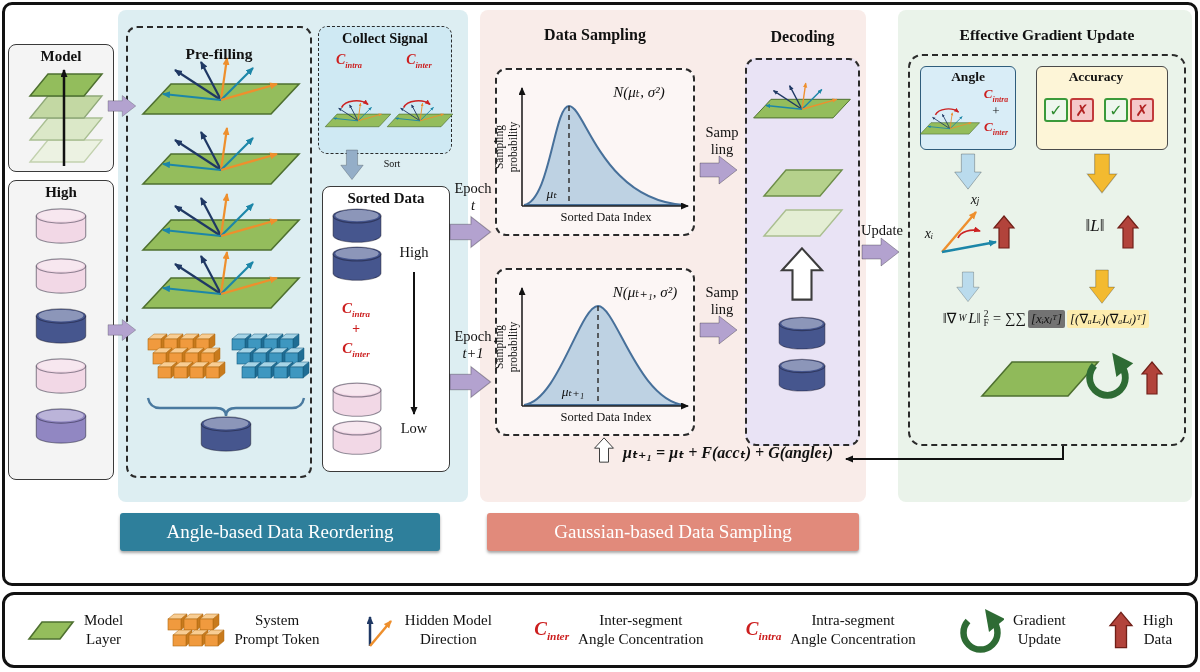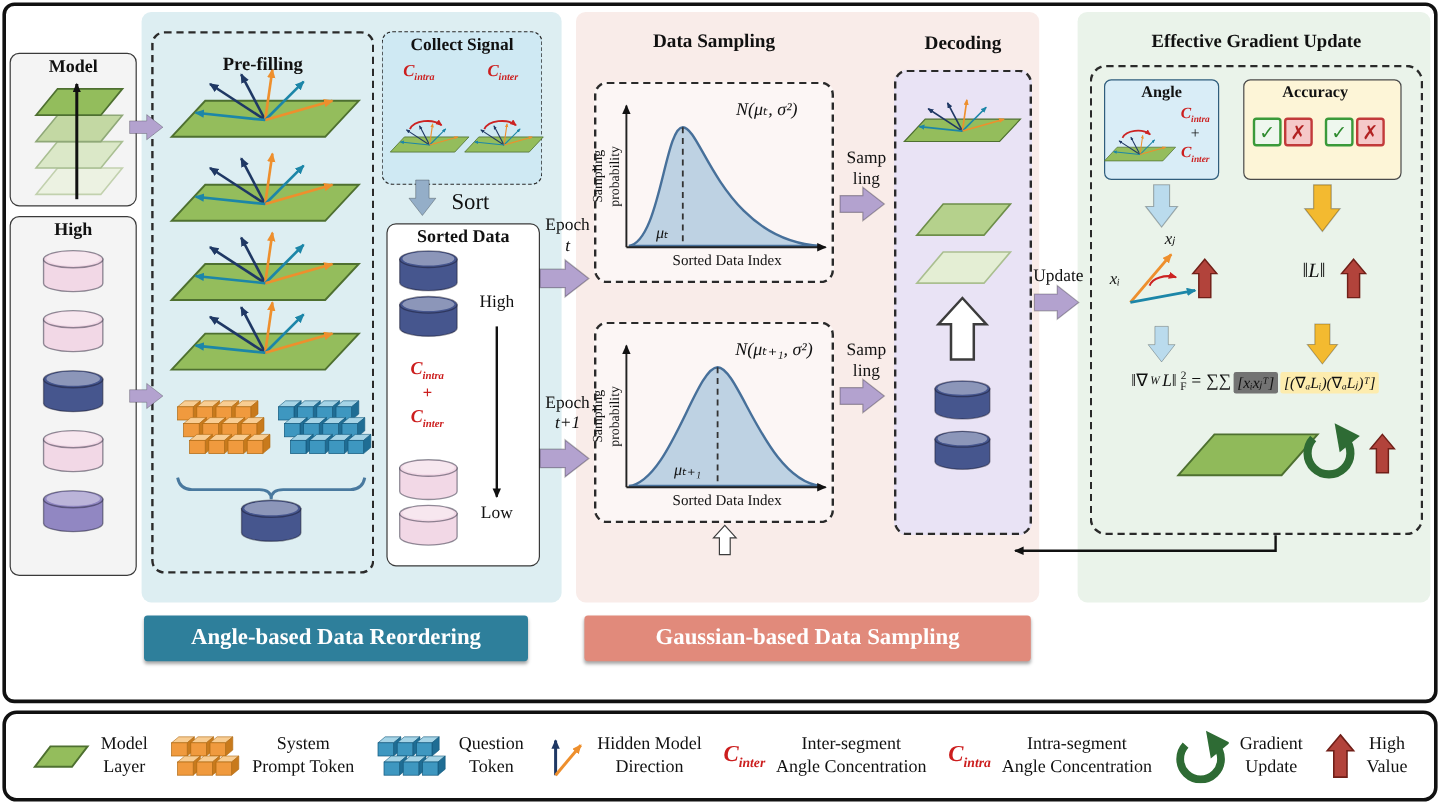--- a/index.html
+++ b/index.html
@@ -10,21 +10,21 @@
   .t{position:absolute;text-align:center;line-height:1.18}
   .blk{display:block}
   .box{position:absolute}
   .dashed{border:2px dashed #2a2a2a;border-radius:11px}
   .solidbx{border:1.6px solid #3a3a3a;border-radius:8px}
   .cvar{color:#cc1e1e;font-style:italic;font-weight:600}
   .cvar sub{font-size:0.6em}
   .it{font-style:italic}
   .b6{font-weight:600}
   .badge{position:absolute;height:38px;line-height:38px;text-align:center;color:#fff;
-    font-weight:bold;font-size:19px;border-radius:3px;box-shadow:0 2px 3px rgba(0,0,0,.35)}
+    font-weight:normal;font-size:19px;border-radius:3px;box-shadow:0 2px 3px rgba(0,0,0,.35)}
   .rot{transform:rotate(-90deg)}
   .fstack{display:inline-flex;flex-direction:column;align-items:center;font-size:9.5px;
     line-height:1;font-style:normal;margin:0 1px}
   .hl-blue{background:#737373;padding:1px 3px;border-radius:2px;font-size:13px}
   .hl-yellow{background:#fdecae;padding:1px 3px;border-radius:2px;font-size:13px}
   .chk{position:absolute;width:24px;height:24px;border-radius:3px;text-align:center;
     line-height:21px;font-size:16px;font-weight:bold;font-family:"DejaVu Sans",sans-serif}
   .chk-ok{background:#eef7ee;border:2px solid #3a9a3a;color:#2e8b2e}
   .chk-no{background:#f5c9c9;border:2px solid #c23a3a;color:#b22222}
   #legend{position:absolute;left:2px;top:592px;width:1196px;height:76px;border:3px solid #111;
@@ -236,21 +236,21 @@
   </svg>
 
   <div class="t b6" style="left:8px;top:48px;width:106px;font-size:15px">Model</div>
   <div class="t b6" style="left:8px;top:184px;width:106px;font-size:15px">High</div>
   <div class="t b6" style="left:126px;top:45px;width:186px;font-size:15.5px">Pre-filling</div>
   <div class="t b6" style="left:318px;top:30px;width:134px;font-size:14.5px">Collect Signal</div>
 
   <div class="t cvar" style="left:326px;top:52px;width:46px;font-size:14px"><span>C</span><sub>intra</sub></div>
   <div class="t cvar" style="left:396px;top:52px;width:46px;font-size:14px"><span>C</span><sub>inter</sub></div>
 
-  <div class="t" style="left:370px;top:158px;width:44px;font-size:19px">Sort</div>
+  <div class="t" style="left:370px;top:158px;width:44px;font-size:10px">Sort</div>
   <div class="t b6" style="left:322px;top:190px;width:128px;font-size:15px">Sorted Data</div>
   <div class="t" style="left:388px;top:244px;width:52px;font-size:14.5px">High</div>
   <div class="t" style="left:388px;top:420px;width:52px;font-size:14.5px">Low</div>
   <div class="t cvar" style="left:330px;top:300px;width:52px;font-size:15px"><span>C</span><sub>intra</sub></div>
   <div class="t cvar" style="left:336px;top:321px;width:40px;font-size:14px">+</div>
   <div class="t cvar" style="left:330px;top:340px;width:52px;font-size:15px"><span>C</span><sub>inter</sub></div>
 
   <div class="t" style="left:444px;top:180px;width:58px;font-size:14.5px">
     <span class="blk">Epoch</span>
     <span class="blk it">t</span>
@@ -283,20 +283,21 @@
     <span class="blk">ling</span>
   </div>
   <div class="t" style="left:698px;top:284px;width:48px;font-size:14.5px">
     <span class="blk">Samp</span>
     <span class="blk">ling</span>
   </div>
 
   <div class="t b6" style="left:745px;top:28px;width:115px;font-size:16px">Decoding</div>
   <div class="t" style="left:854px;top:222px;width:56px;font-size:14.5px">Update</div>
 
+  <div class="t it b6" style="left:614px;top:444px;width:228px;font-size:16px">μₜ₊₁ = μₜ + F(accₜ) + G(angleₜ)</div>
 
   <div class="t b6" style="left:944px;top:26px;width:206px;font-size:15.5px">Effective Gradient Update</div>
   <div class="t b6" style="left:920px;top:69px;width:96px;font-size:13.5px">Angle</div>
   <div class="t b6" style="left:1036px;top:69px;width:120px;font-size:13.5px">Accuracy</div>
 
   <div class="chk chk-ok" style="left:1044px;top:98px"><span>✓</span></div>
   <div class="chk chk-no" style="left:1070px;top:98px"><span>✗</span></div>
   <div class="chk chk-ok" style="left:1104px;top:98px"><span>✓</span></div>
   <div class="chk chk-no" style="left:1130px;top:98px"><span>✗</span></div>
 
@@ -342,34 +343,20 @@
         <use href="#cubeO" x="7" y="19"></use>
           <use href="#cubeO" x="23" y="19"></use>
           <use href="#cubeO" x="39" y="19"></use>
       </svg>
       <div class="lg-text">
           <span>System</span>
           <span>Prompt Token</span>
         </div>
     </div>
     <div class="lg-item">
-      <svg style="position:static" width="60" height="38">
-        <use href="#cubeB" x="2" y="3"></use>
-          <use href="#cubeB" x="18" y="3"></use>
-          <use href="#cubeB" x="34" y="3"></use>
-        <use href="#cubeB" x="7" y="19"></use>
-          <use href="#cubeB" x="23" y="19"></use>
-          <use href="#cubeB" x="39" y="19"></use>
-      </svg>
-      <div class="lg-text">
-          <span>Question</span>
-          <span>Token</span>
-        </div>
-    </div>
-    <div class="lg-item">
       <svg style="position:static" width="34" height="40">
         <line x1="8" y1="36" x2="8" y2="7" stroke="#1f3864" stroke-width="2.5" marker-end="url(#mNavy)"></line>
         <line x1="8" y1="36" x2="29" y2="11" stroke="#ee8f2d" stroke-width="2.5" marker-end="url(#mOrange)"></line>
       </svg>
       <div class="lg-text">
           <span>Hidden Model</span>
           <span>Direction</span>
         </div>
     </div>
     <div class="lg-item">
@@ -394,18 +381,18 @@
           <span>Gradient</span>
           <span>Update</span>
         </div>
     </div>
     <div class="lg-item">
       <svg style="position:static" width="26" height="40">
           <use href="#redUp" transform="translate(13,20) scale(1.1)"></use>
         </svg>
       <div class="lg-text">
           <span>High</span>
-          <span>Value</span>
+          <span>Data</span>
         </div>
     </div>
   </div>
 
 </div>
 
 </body></html>

